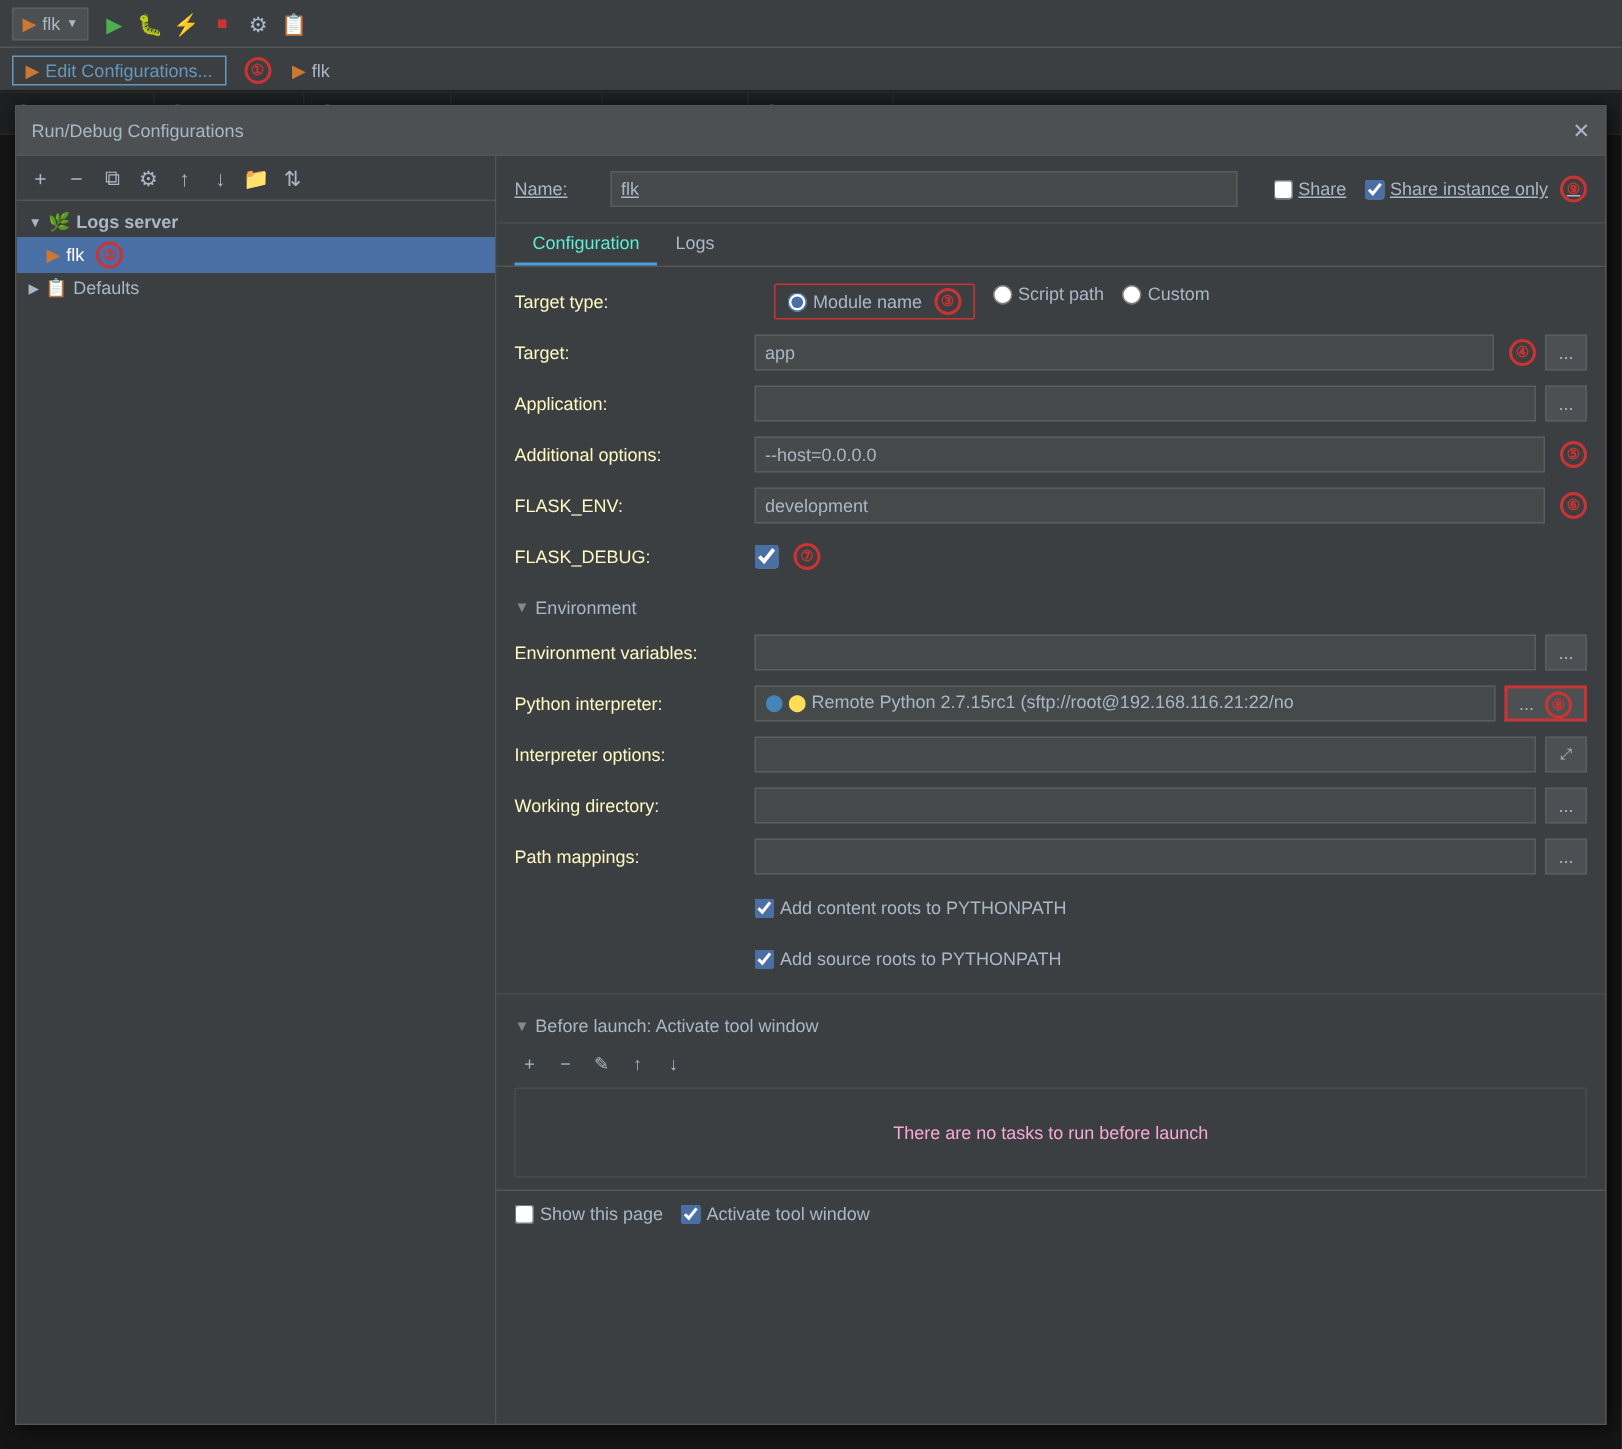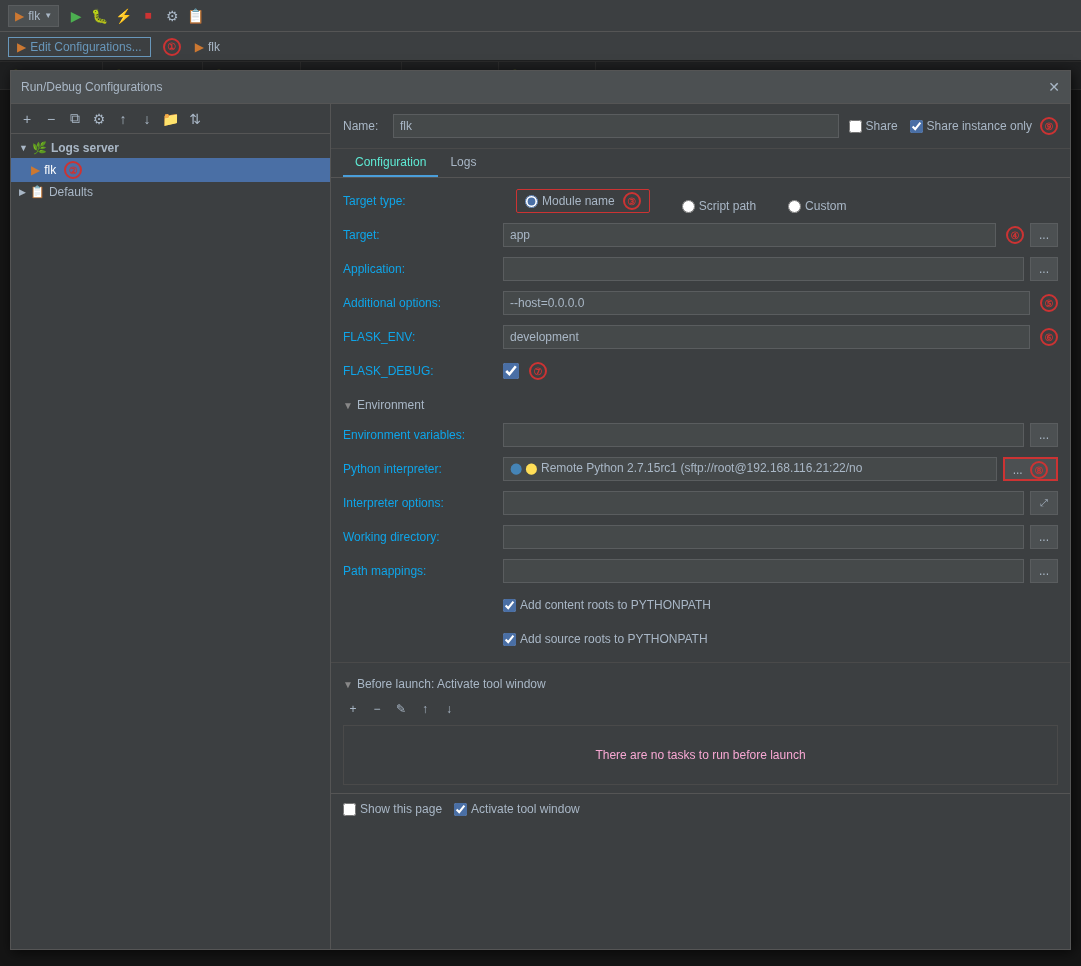--- a/index.html
+++ b/index.html
@@ -211,22 +211,23 @@
       flex-direction: column;
       background: #3c3f41;
       overflow-y: auto;
     }
 
     
     .name-row {
       display: flex;
       align-items: center;
       padding: 10px 12px;
-      gap: 10px;
+      gap: 24px;
       border-bottom: 1px solid #4a4a4a;
+      text-decoration: underline;
     }
     .name-label { color: #a9b7c6; font-size: 12px; min-width: 40px; }
     .name-input {
       flex: 1;
       background: #45494a;
       border: 1px solid #5a5d5f;
       color: #a9b7c6;
       padding: 3px 6px;
       font-size: 12px;
       height: 24px;
@@ -275,21 +276,21 @@
       flex-direction: column;
       gap: 8px;
     }
     .form-row {
       display: flex;
       align-items: center;
       min-height: 26px;
     }
     .form-label {
       width: 160px;
-      color: #0ea5e9;
+      color: #fef9c3;
       font-size: 12px;
       flex-shrink: 0;
     }
     .form-control-wrap {
       flex: 1;
       display: flex;
       align-items: center;
       gap: 6px;
     }
     .form-input {
@@ -308,22 +309,22 @@
       padding: 2px 8px;
       font-size: 12px;
       cursor: pointer;
       height: 24px;
       min-width: 28px;
     }
 
     
     .radio-group {
       display: flex;
-      align-items: flex-end;
-      gap: 32px;
+      align-items: flex-start;
+      gap: 12px;
       padding-left: 13px;
     }
     .radio-item {
       display: flex;
       align-items: center;
       gap: 4px;
       font-size: 12px;
       color: #a9b7c6;
       cursor: pointer;
     }

